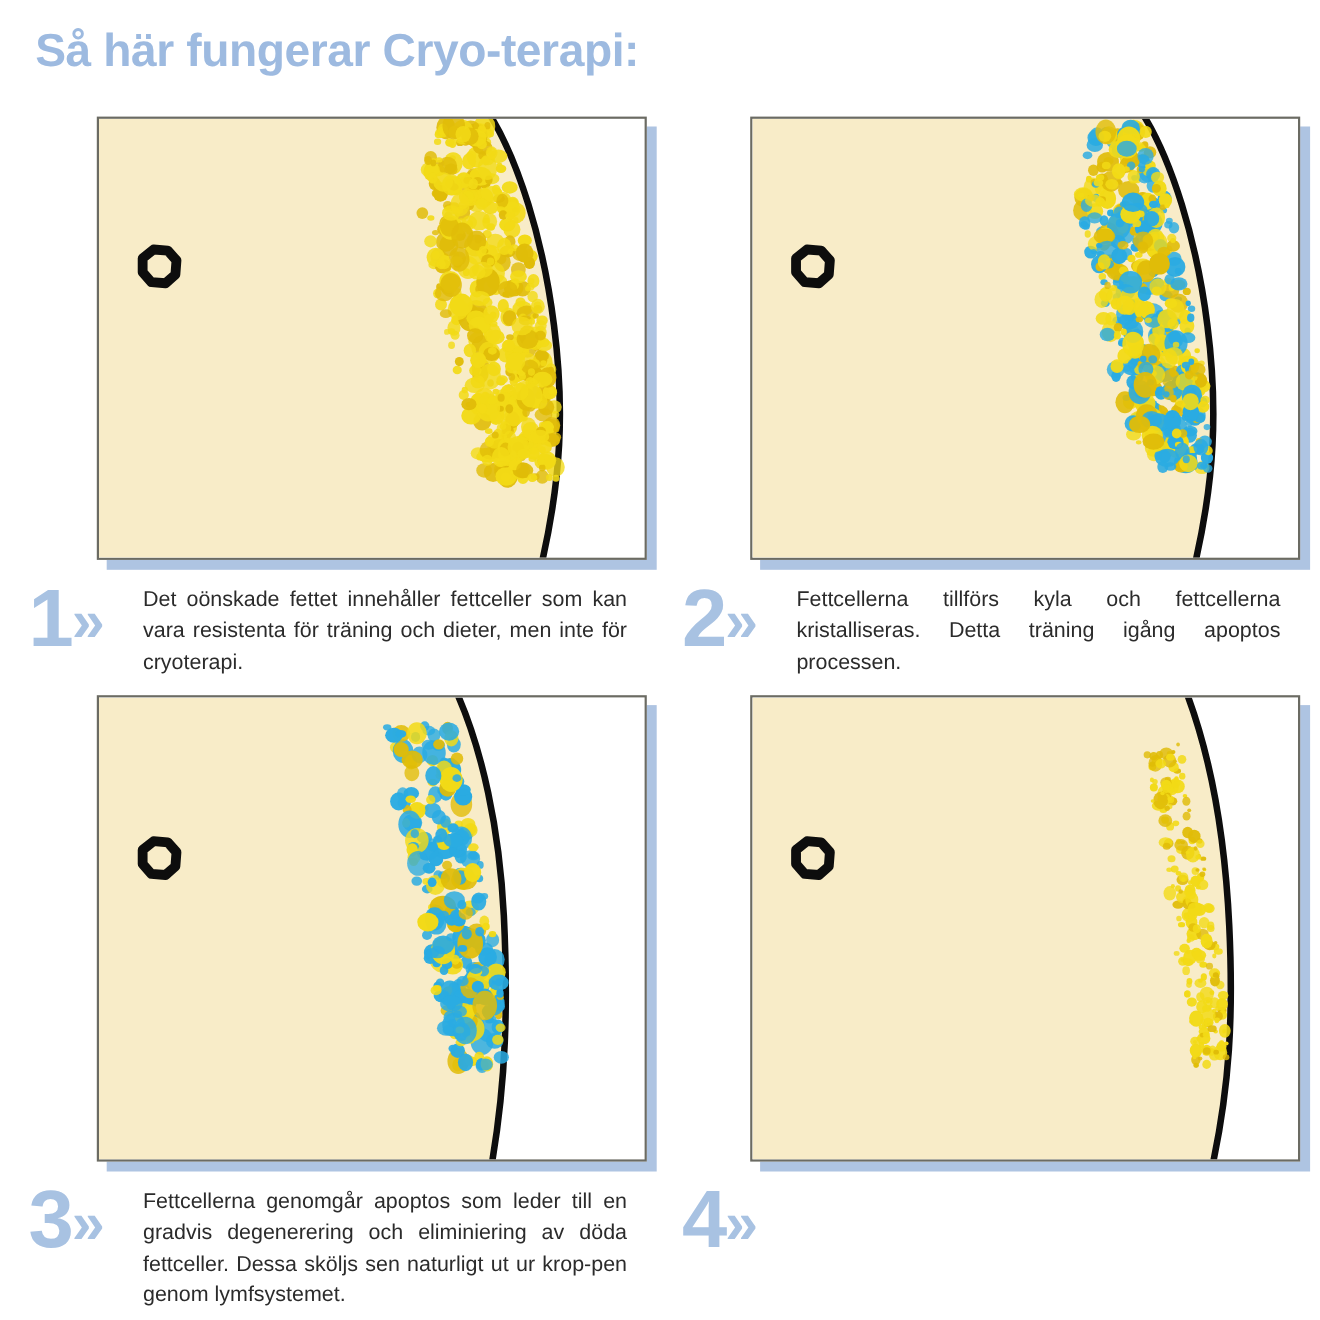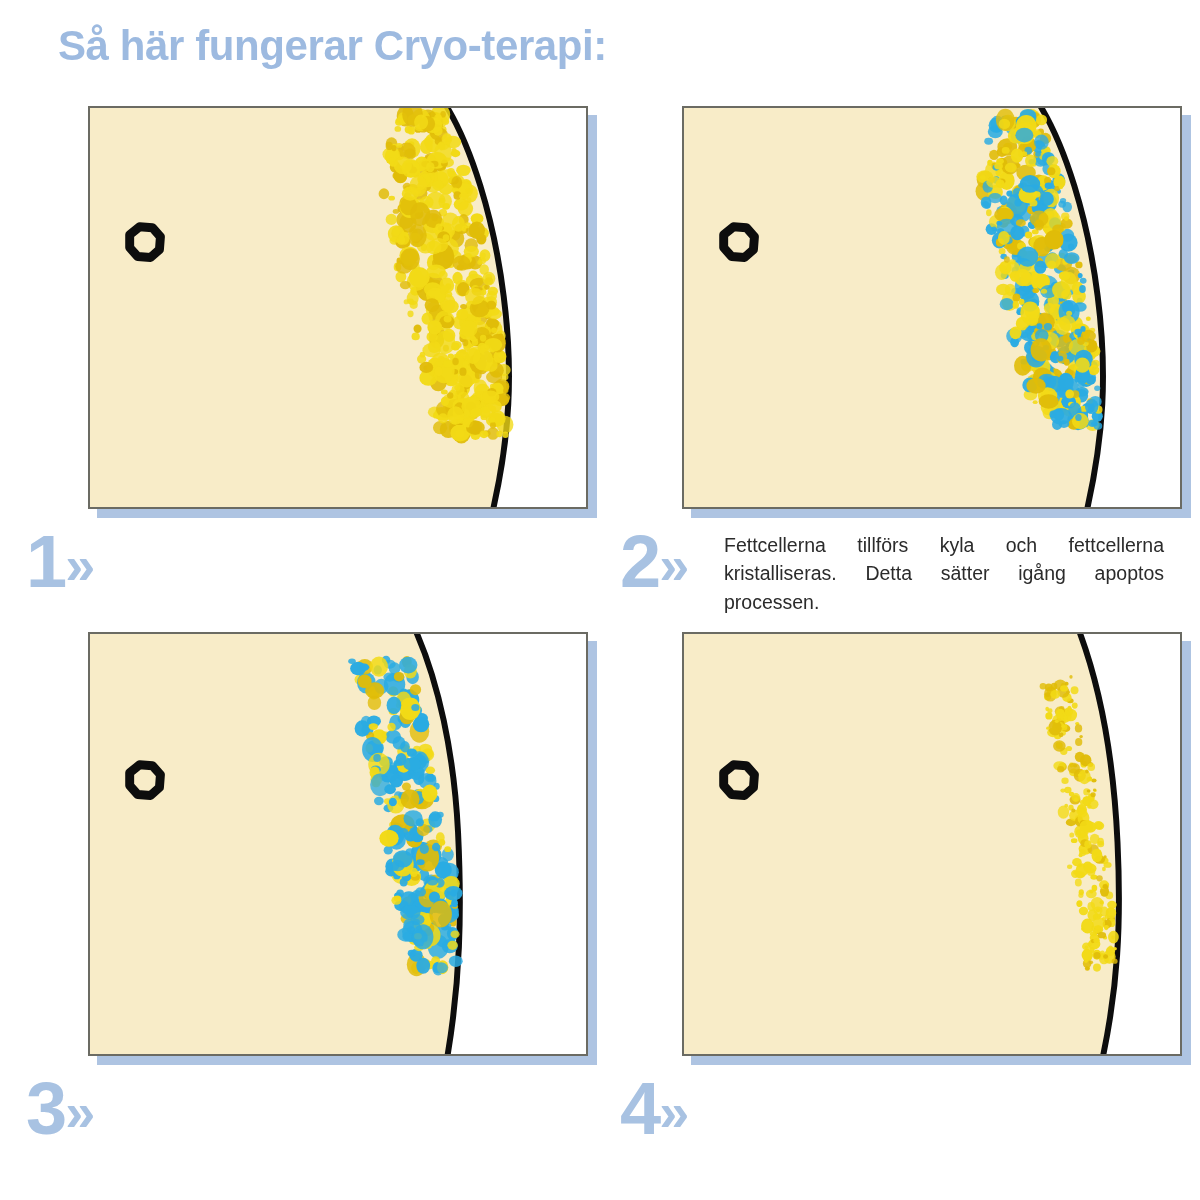--- a/index.html
+++ b/index.html
@@ -18,21 +18,20 @@
 
   #page-title {
     position: absolute;
     left: 32px;
     top: 22px;
     font-size: 42px;
     font-weight: bold;
     color: #9dbae0;
     letter-spacing: -0.4px;
     white-space: nowrap;
-    margin-left: 26px;
   }
 
   .grid {
     position: absolute;
     left: 0;
     top: 0;
     width: 1200px;
     height: 1200px;
   }
 
@@ -652,20 +651,21 @@
               <ellipse cx="333.8" cy="14.2" rx="7.09" ry="7.66" fill="#f2da16" opacity="0.86"></ellipse>
             </g>
         </svg>
       </div>
     </div>
     <div class="caption">
       <div class="step-num-block">
         <span class="step-num">1</span>
         <span class="step-chev">»</span>
       </div>
+      <div class="caption-text">Det oönskade fettet innehåller fettceller som kan vara resistenta för träning och dieter, men inte för cryoterapi.</div>
     </div>
   </div>
 
   <div class="step step-2">
     <div class="panel-wrap">
       <div class="panel-shadow"></div>
       <div class="panel">
         <svg viewBox="0 0 500 403" preserveAspectRatio="none">
           <g>
             <path d="M0,0 L360,0 C385,40 408,110 418,190 C428,268 424,330 408,403 L0,403 Z" fill="#f8ecc8"></path>
@@ -1147,21 +1147,21 @@
               <ellipse cx="380.1" cy="311.4" rx="11.00" ry="8.35" fill="#2aabe2" opacity="0.92"></ellipse>
             </g>
         </svg>
       </div>
     </div>
     <div class="caption">
       <div class="step-num-block">
         <span class="step-num">2</span>
         <span class="step-chev">»</span>
       </div>
-      <div class="caption-text">Fettcellerna tillförs kyla och fettcellerna kristalliseras. Detta sätter igång apoptos processen.</div>
+      <div class="caption-text">Fettcellerna tillförs kyla och fettcellerna kristalliseras. Detta träning igång apoptos processen.</div>
     </div>
   </div>
 
   <div class="step step-3">
     <div class="panel-wrap">
       <div class="panel-shadow"></div>
       <div class="panel">
         <svg viewBox="0 0 500 424" preserveAspectRatio="none">
           <g>
             <path d="M0,0 L330,0 C352,50 368,120 372,200 C376,280 374,350 362,424 L0,424 Z" fill="#f8ecc8"></path>
@@ -1433,20 +1433,21 @@
               <ellipse cx="353.5" cy="282.8" rx="11.31" ry="13.55" fill="#e0bc08" opacity="0.85"></ellipse>
             </g>
         </svg>
       </div>
     </div>
     <div class="caption">
       <div class="step-num-block">
         <span class="step-num">3</span>
         <span class="step-chev">»</span>
       </div>
+      <div class="caption-text">Fettcellerna genomgår apoptos som leder till en gradvis degenerering och eliminiering av döda fettceller. Dessa sköljs sen naturligt ut ur krop-pen genom lymfsystemet.</div>
     </div>
   </div>
 
   <div class="step step-4">
     <div class="panel-wrap">
       <div class="panel-shadow"></div>
       <div class="panel">
         <svg viewBox="0 0 500 424" preserveAspectRatio="none">
           <g>
             <path d="M0,0 L400,0 C420,55 434,125 438,210 C442,292 438,355 424,424 L0,424 Z" fill="#f8ecc8"></path>

